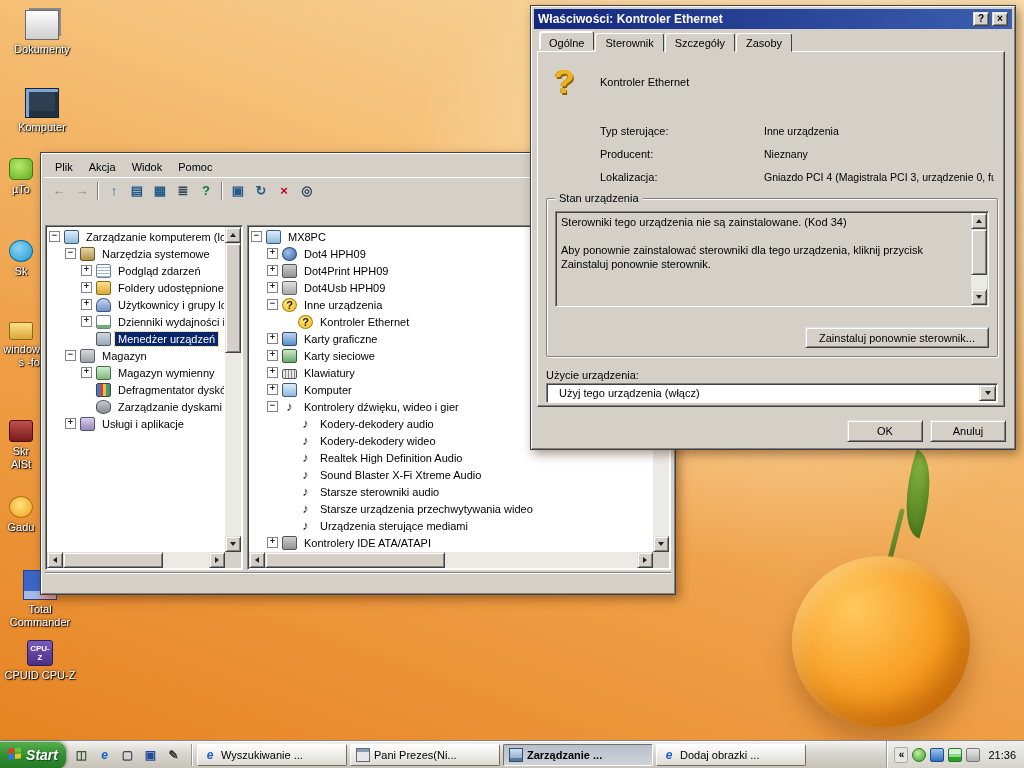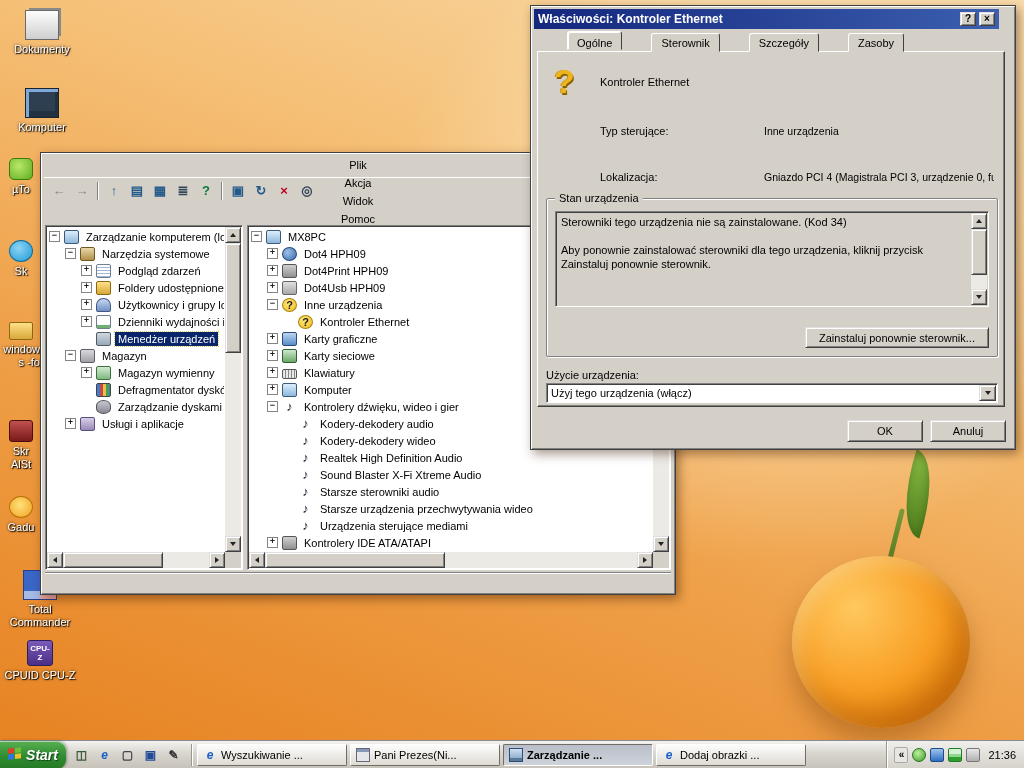--- a/index.html
+++ b/index.html
@@ -47,21 +47,21 @@
   .tri-up{border-left:3px solid transparent;border-right:3px solid transparent;border-bottom:4px solid #222;}
   .tri-down{border-left:3px solid transparent;border-right:3px solid transparent;border-top:4px solid #222;}
   .tri-left{border-top:3px solid transparent;border-bottom:3px solid transparent;border-right:4px solid #222;}
   .tri-right{border-top:3px solid transparent;border-bottom:3px solid transparent;border-left:4px solid #222;}
   .sbcorner{position:absolute;right:1px;bottom:1px;width:16px;height:16px;background:#d4d0c8;}
 
   
   .mmc{left:40px;top:152px;width:636px;height:443px;z-index:5;padding:3px;}
   .mmc-title{height:20px;background:linear-gradient(90deg,#7b7b7b,#bcbcbc);color:#fff;font-weight:bold;font-size:12px;display:flex;align-items:center;gap:5px;padding:0 4px;}
   .mmc-title-icon{width:14px;height:13px;background:linear-gradient(#cfe0f0,#7fa0c8);border:1px solid #2e4e72;box-shadow:inset 0 -3px 0 #5a7898;}
-  .mmc-menu{height:21px;display:flex;align-items:center;padding:0 3px;flex-direction:column;}
+  .mmc-menu{height:21px;display:flex;align-items:center;padding:0 3px;}
   .menu-item{padding:3px 8px;}
   .mmc-toolbar{height:26px;display:flex;align-items:center;padding:0 4px;gap:1px;border-top:1px solid #fff;}
   .tbtn{width:22px;height:20px;display:inline-flex;align-items:center;justify-content:center;font-size:13px;font-weight:bold;}
   .tsep{width:2px;height:18px;margin:0 3px;border-left:1px solid #808080;border-right:1px solid #fff;}
   .mmc-body{position:absolute;left:4px;right:4px;top:72px;bottom:24px;display:flex;gap:4px;}
   .pane{position:relative;overflow:hidden;}
   .pane-left{width:198px;flex:0 0 198px;}
   .pane-right{flex:1;}
   .tree{position:absolute;left:2px;top:2px;right:18px;bottom:18px;overflow:hidden;}
   .trow{display:flex;align-items:center;height:17px;white-space:nowrap;}
@@ -90,40 +90,40 @@
   .ti-dot4print,.ti-ide{background:linear-gradient(#d0d0d0,#909090);border:1px solid #555;}
   .ti-dot4usb{background:linear-gradient(#e0e0e0,#a8a8a8);border:1px solid #666;}
   .ti-unknown,.ti-unknown-device{background:radial-gradient(circle at 40% 35%,#ffe878,#f2bc20);border:1px solid #a88410;border-radius:50%;color:#1a1a1a;font-size:11px;}
   .ti-display{background:linear-gradient(#bcd6f2,#5a8cc8);border:1px solid #2a4a7a;}
   .ti-network{background:linear-gradient(#cfe8cf,#68a868);border:1px solid #306030;}
   .ti-keyboard{background:repeating-linear-gradient(90deg,#e8e8e8 0 2px,#888 2px 3px);border:1px solid #555;height:10px;margin-top:2px;}
   .ti-sound{background:transparent;border:none;color:#223;font-size:13px;}
 
   
   .dlg{left:530px;top:5px;width:486px;height:445px;z-index:6;padding:3px;}
-  .dlg-title{position:absolute;left:3px;right:16px;top:3px;height:20px;background:linear-gradient(90deg,#13277d,#3c5fb0);color:#fff;font-weight:bold;font-size:12px;display:flex;align-items:center;padding:0 4px;gap:3px;}
+  .dlg-title{position:absolute;left:3px;right:3px;top:3px;height:20px;background:linear-gradient(90deg,#13277d,#3c5fb0);color:#fff;font-weight:bold;font-size:12px;display:flex;align-items:center;padding:0 4px;gap:3px;}
   .dlg-title-text{flex:1;}
   .cap-btn{width:16px;height:14px;font:bold 10px/12px "Liberation Sans",sans-serif;color:#000;}
   .tabs{position:absolute;left:8px;top:27px;height:19px;display:flex;gap:1px;z-index:2;}
-  .tab{padding:3px 9px 2px 9px;background:#d4d0c8;border:1px solid;border-color:#fff #404040 #d4d0c8 #fff;border-radius:3px 3px 0 0;font-size:11px;margin-left:28px;}
+  .tab{padding:3px 9px 2px 9px;background:#d4d0c8;border:1px solid;border-color:#fff #404040 #d4d0c8 #fff;border-radius:3px 3px 0 0;font-size:11px;}
   .tab.active{position:relative;top:-2px;padding-top:5px;box-shadow:inset 1px 1px 0 #fff;z-index:3;}
   .tabpanel{position:absolute;left:6px;top:45px;width:468px;height:356px;background:#d4d0c8;border:1px solid;border-color:#fff #404040 #404040 #fff;box-shadow:inset -1px -1px 0 #808080;}
   .dev-q{position:absolute;left:16px;top:10px;font-size:34px;font-weight:bold;color:#eeb41e;text-shadow:1px 2px 0 #8a6200, -1px 0 0 #c89010;}
   .dev-name{position:absolute;left:62px;top:24px;}
   .frow{position:absolute;left:62px;right:10px;display:flex;}
   .flabel{flex:0 0 164px;}
   .fvalue{flex:1;white-space:nowrap;overflow:hidden;font-size:10.5px;}
   .groupbox{position:absolute;left:8px;top:146px;width:452px;height:159px;border:1px solid #808080;box-shadow:inset 1px 1px 0 #fff, 1px 1px 0 #fff;border-radius:2px;}
   .legend{position:absolute;left:8px;top:-7px;background:#d4d0c8;padding:0 4px;}
   .statusbox{position:absolute;left:8px;top:12px;right:8px;height:96px;background:#d4d0c8;border:1px solid;border-color:#808080 #fff #fff #808080;box-shadow:inset 1px 1px 0 #404040;}
   .statustext{position:absolute;left:5px;top:3px;right:22px;bottom:3px;white-space:pre-wrap;line-height:14px;overflow:hidden;}
   .reinstall{position:absolute;right:8px;bottom:8px;width:184px;height:21px;font-size:11px;}
   .usage-label{position:absolute;left:8px;top:317px;}
   .combo{position:absolute;left:8px;top:331px;width:452px;height:20px;background:#fff;border:1px solid;border-color:#808080 #fff #fff #808080;box-shadow:inset 1px 1px 0 #404040;display:flex;align-items:center;}
-  .combo-text{flex:1;padding:0 4px;white-space:nowrap;overflow:hidden;}
+  .combo-text{flex:1;padding:0 4px;white-space:nowrap;overflow:hidden;margin-left:8px;}
   .combo-btn{width:17px;height:16px;margin-right:1px;}
   .dlg-btns{position:absolute;right:9px;top:414px;display:flex;gap:7px;}
   .dlg-btns .raisedbtn{width:76px;height:22px;font-size:11px;}
 
   
   .taskbar{position:absolute;left:0;right:0;bottom:0;height:28px;background:linear-gradient(#f4f3f1,#d9d6cf 45%,#c7c3ba);border-top:1px solid #8a8a92;z-index:10;display:flex;align-items:center;}
   .start{height:28px;width:66px;display:flex;align-items:center;justify-content:center;gap:4px;color:#fff;font-weight:bold;font-size:14px;font-style:italic;background:linear-gradient(#59b052,#2f8c2f 55%,#257a25);border-radius:0 9px 9px 0;box-shadow:inset 0 1px 0 rgba(255,255,255,.5), 1px 0 3px rgba(0,0,0,.35);text-shadow:1px 1px 1px #14421a;}
   .winflag{width:14px;height:13px;display:grid;grid-template-columns:6px 6px;grid-template-rows:5px 5px;gap:1px;transform:skewY(-6deg);}
   .winflag i{display:block;}
   .winflag i:nth-child(1){background:#e23b2e;} .winflag i:nth-child(2){background:#6fbf34;}
@@ -464,20 +464,24 @@
     <span class="tab">Szczegóły</span>
     <span class="tab">Zasoby</span>
   </div>
   <div class="tabpanel">
     <span class="dev-q">?</span>
     <span class="dev-name">Kontroler Ethernet</span>
     <div class="frow" style="top:73px;">
       <span class="flabel">Typ sterujące:</span>
       <span class="fvalue">Inne urządzenia</span>
     </div>
+    <div class="frow" style="top:96px;">
+      <span class="flabel">Producent:</span>
+      <span class="fvalue">Nieznany</span>
+    </div>
     <div class="frow" style="top:119px;">
       <span class="flabel">Lokalizacja:</span>
       <span class="fvalue">Gniazdo PCI 4 (Magistrala PCI 3, urządzenie 0, funkcja 0)</span>
     </div>
     <div class="groupbox">
       <span class="legend">Stan urządzenia</span>
       <div class="statusbox">
         <div class="statustext">Sterowniki tego urządzenia nie są zainstalowane. (Kod 34)
 
 Aby ponownie zainstalować sterowniki dla tego urządzenia, kliknij przycisk Zainstaluj ponownie sterownik.</div>

